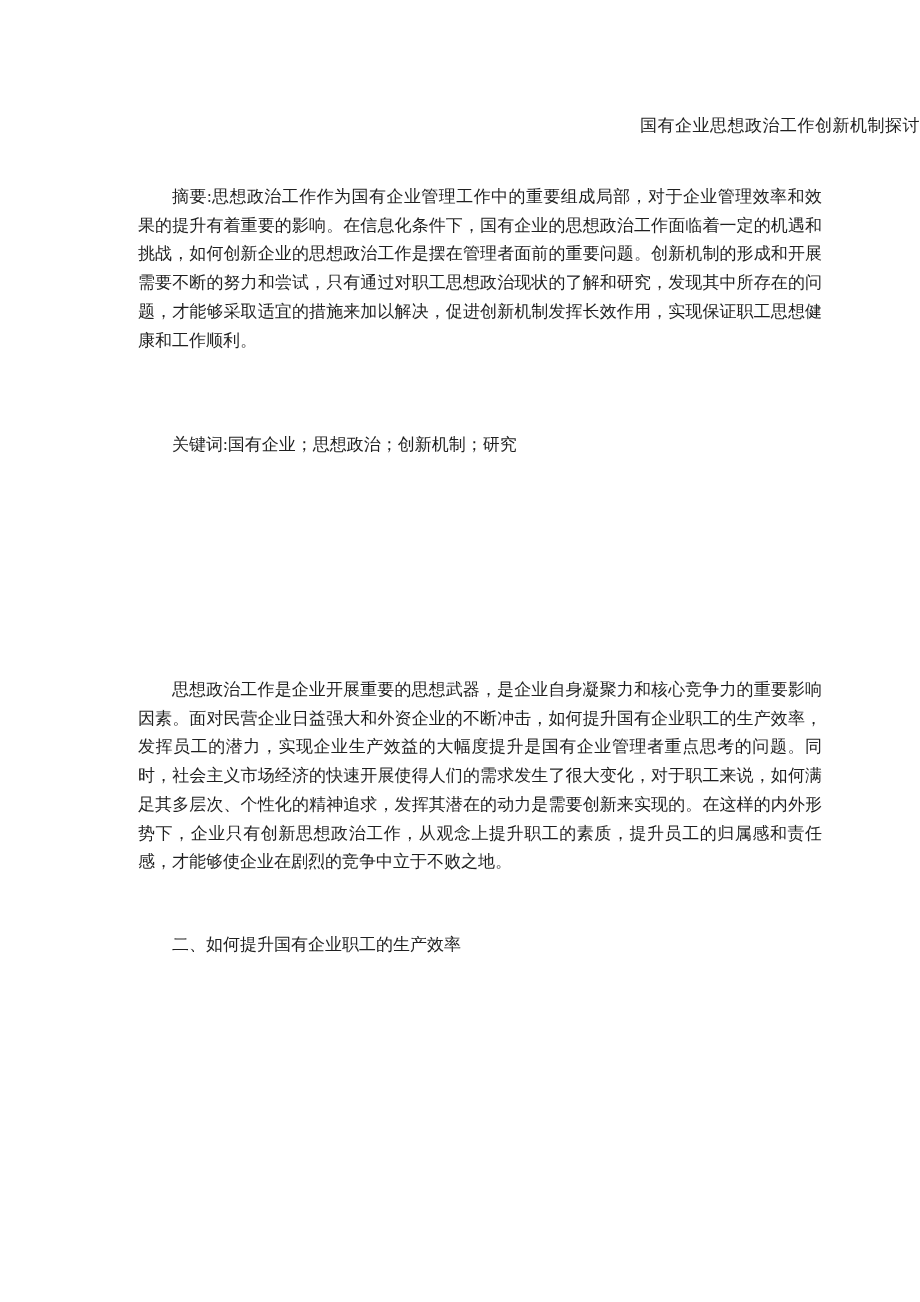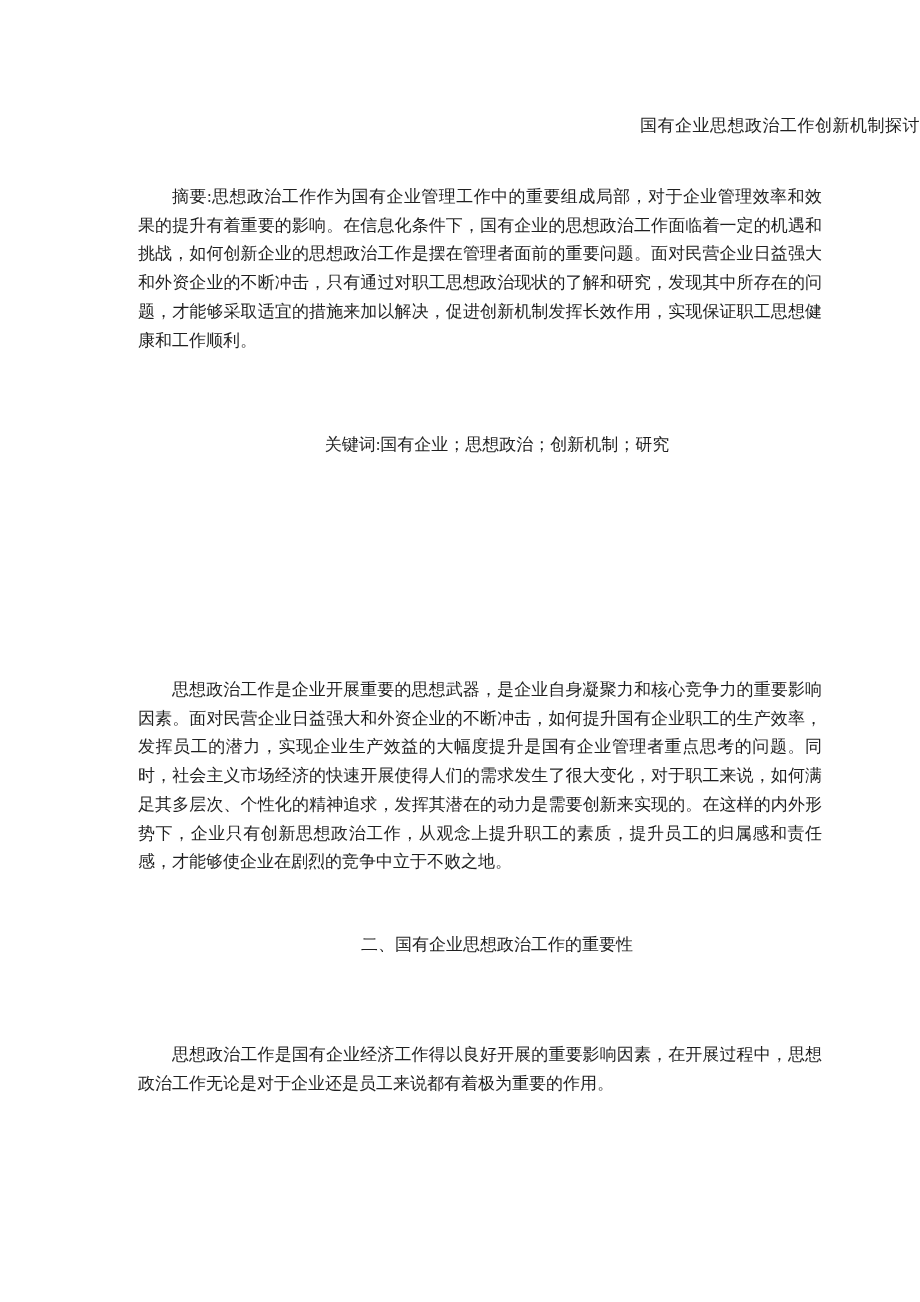--- a/index.html
+++ b/index.html
@@ -33,40 +33,38 @@
     width: 684px;
   }
   .para {
     text-align: justify;
     text-justify: inter-ideograph;
     text-indent: 34px;
   }
   .single-line {
     text-indent: 34px;
     white-space: nowrap;
-    text-align: center;
   }
   .abstract-para   { top: 183px; }
   .keywords-line   { top: 431px; }
   .heading-1       { top: 547px; }
   .body-para-1     { top: 676px; }
   .heading-2       { top: 931px; }
   .body-para-2     { top: 1041px; }
 </style>
 </head>
 <body>
 
 <div class="page">
 
   <div class="doc-title">国有企业思想政治工作创新机制探讨</div>
 
-  <div class="block para abstract-para">摘要:思想政治工作作为国有企业管理工作中的重要组成局部，对于企业管理效率和效果的提升有着重要的影响。在信息化条件下，国有企业的思想政治工作面临着一定的机遇和挑战，如何创新企业的思想政治工作是摆在管理者面前的重要问题。面对民营企业日益强大和外资企业的不断冲击，只有通过对职工思想政治现状的了解和研究，发现其中所存在的问题，才能够采取适宜的措施来加以解决，促进创新机制发挥长效作用，实现保证职工思想健康和工作顺利。</div>
+  <div class="block para abstract-para">摘要:思想政治工作作为国有企业管理工作中的重要组成局部，对于企业管理效率和效果的提升有着重要的影响。在信息化条件下，国有企业的思想政治工作面临着一定的机遇和挑战，如何创新企业的思想政治工作是摆在管理者面前的重要问题。创新机制的形成和开展需要不断的努力和尝试，只有通过对职工思想政治现状的了解和研究，发现其中所存在的问题，才能够采取适宜的措施来加以解决，促进创新机制发挥长效作用，实现保证职工思想健康和工作顺利。</div>
 
   <div class="block single-line keywords-line">关键词:国有企业；思想政治；创新机制；研究</div>
 
 
   <div class="block para body-para-1">思想政治工作是企业开展重要的思想武器，是企业自身凝聚力和核心竞争力的重要影响因素。面对民营企业日益强大和外资企业的不断冲击，如何提升国有企业职工的生产效率，发挥员工的潜力，实现企业生产效益的大幅度提升是国有企业管理者重点思考的问题。同时，社会主义市场经济的快速开展使得人们的需求发生了很大变化，对于职工来说，如何满足其多层次、个性化的精神追求，发挥其潜在的动力是需要创新来实现的。在这样的内外形势下，企业只有创新思想政治工作，从观念上提升职工的素质，提升员工的归属感和责任感，才能够使企业在剧烈的竞争中立于不败之地。</div>
 
-  <div class="block single-line heading-2">二、国有企业思想政治工作的重要性</div>
+  <div class="block single-line heading-2">二、如何提升国有企业职工的生产效率</div>
 
-  <div class="block para body-para-2">思想政治工作是国有企业经济工作得以良好开展的重要影响因素，在开展过程中，思想政治工作无论是对于企业还是员工来说都有着极为重要的作用。</div>
 
 </div>
 
 </body></html>

